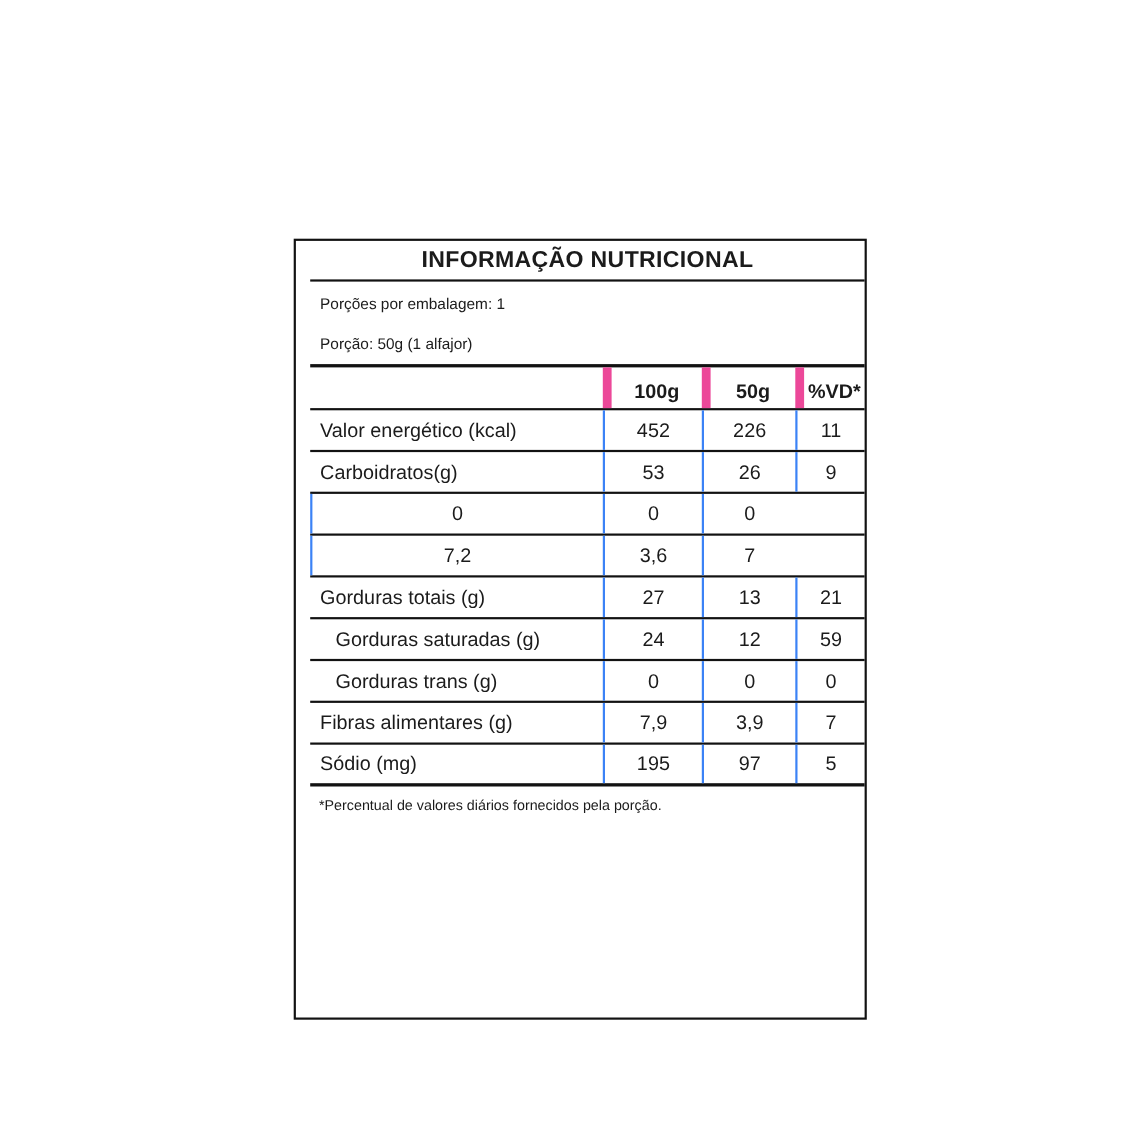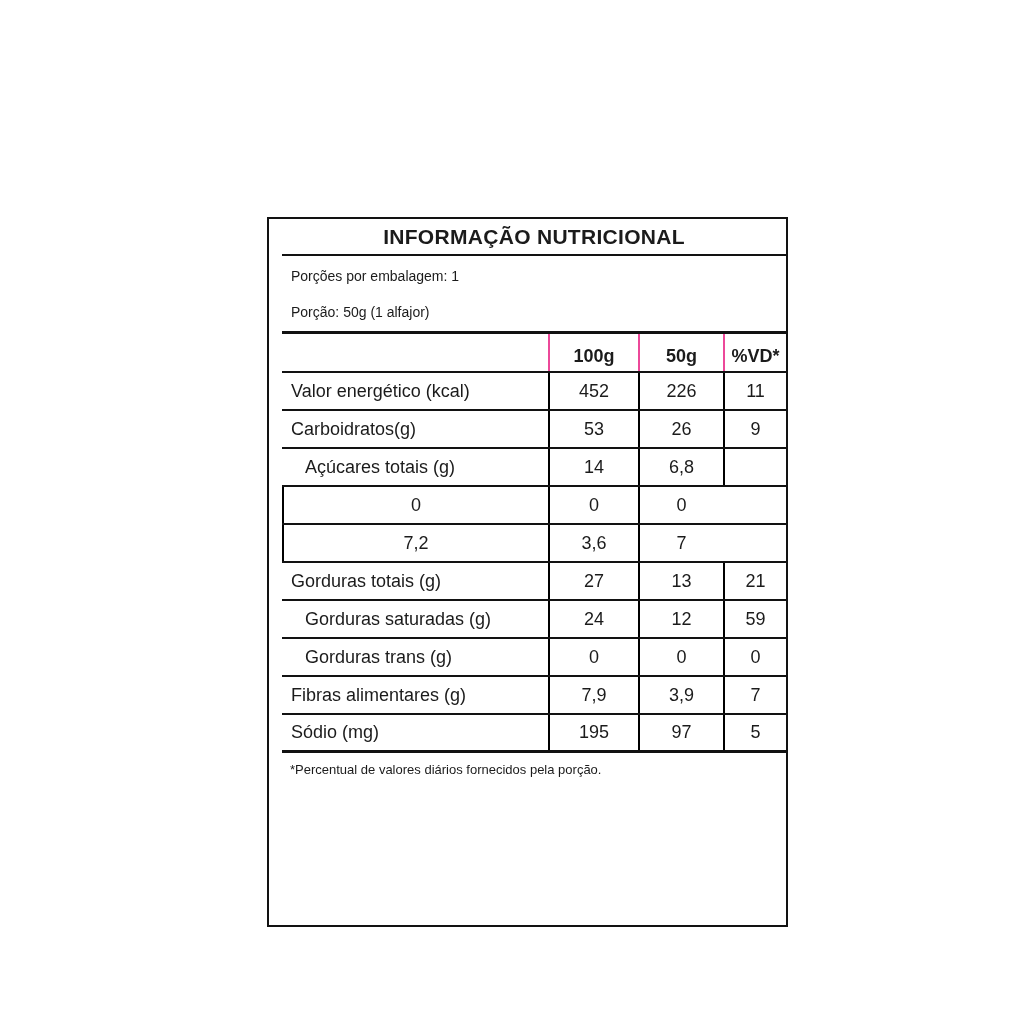--- a/index.html
+++ b/index.html
@@ -75,27 +75,27 @@
   .label-cell {
     display: flex;
     align-items: center;
     padding-left: 9px;
     font-size: 18px;
     white-space: nowrap;
   }
   .indent-1 .label-cell { padding-left: 23px; }
   .indent-2 .label-cell { padding-left: 38px; }
   .value-cell {
-    border-left: 2px solid #000000;
+    border-left: 2px solid #3b82f6;
     display: flex;
     align-items: center;
     justify-content: center;
     font-size: 18px;
   }
-  .header-cell.bordered { border-left: 2px solid #ec4899; }
+  .header-cell.bordered { border-left: 8px solid #ec4899; }
   .footer-row {
     flex: 1;
     padding: 4px 8px 0 8px;
     font-size: 13px;
     line-height: 26px;
     white-space: nowrap;
   }
 </style>
 </head>
 <body>
@@ -123,26 +123,20 @@
     <div class="value-cell">11</div>
   </div>
 
   <div class="grid-row data-row">
     <div class="label-cell">Carboidratos(g)</div>
     <div class="value-cell">53</div>
     <div class="value-cell">26</div>
     <div class="value-cell">9</div>
   </div>
 
-  <div class="grid-row data-row indent-1">
-    <div class="label-cell">Açúcares totais (g)</div>
-    <div class="value-cell">14</div>
-    <div class="value-cell">6,8</div>
-    <div class="value-cell"></div>
-  </div>
 
   <div class="grid-row data-row indent-2">
     <div class="value-cell">0</div>
     <div class="value-cell">0</div>
     <div class="value-cell">0</div>
   </div>
 
   <div class="grid-row data-row">
     <div class="value-cell">7,2</div>
     <div class="value-cell">3,6</div>

